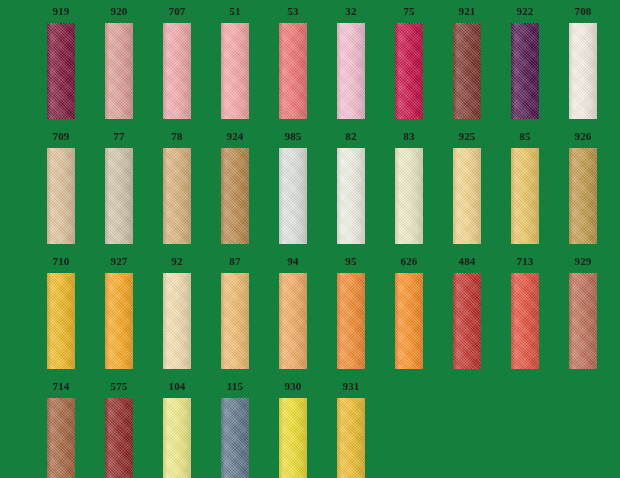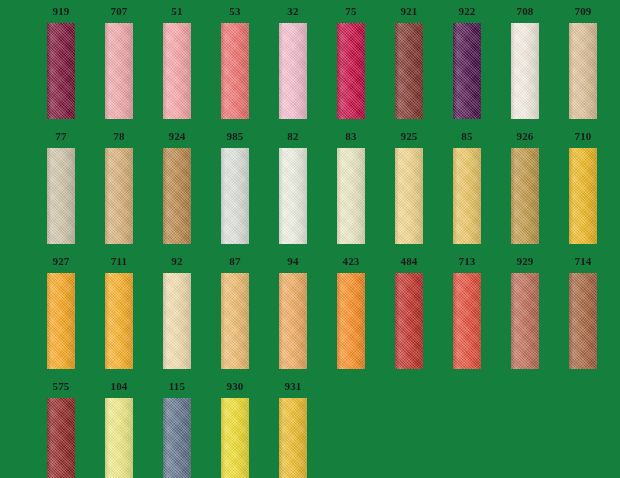--- a/index.html
+++ b/index.html
@@ -96,20 +96,24 @@
 </head>
 <body>
 
 <div id="chart-root">
   <div class="swatch-grid">
       <div class="swatch-cell">
         <div class="swatch-label">919</div>
         <div class="swatch-chip" style="background-color: rgb(122, 15, 51);"></div>
       </div>
       <div class="swatch-cell">
+        <div class="swatch-label">920</div>
+        <div class="swatch-chip" style="background-color: rgb(221, 154, 147);"></div>
+      </div>
+      <div class="swatch-cell">
         <div class="swatch-label">707</div>
         <div class="swatch-chip" style="background-color: rgb(240, 165, 168);"></div>
       </div>
       <div class="swatch-cell">
         <div class="swatch-label">51</div>
         <div class="swatch-chip" style="background-color: rgb(247, 163, 165);"></div>
       </div>
       <div class="swatch-cell">
         <div class="swatch-label">53</div>
         <div class="swatch-chip" style="background-color: rgb(239, 111, 109);"></div>
@@ -176,37 +180,37 @@
       </div>
       <div class="swatch-cell">
         <div class="swatch-label">710</div>
         <div class="swatch-chip" style="background-color: rgb(238, 182, 28);"></div>
       </div>
       <div class="swatch-cell">
         <div class="swatch-label">927</div>
         <div class="swatch-chip" style="background-color: rgb(249, 165, 27);"></div>
       </div>
       <div class="swatch-cell">
-        <div class="swatch-label">711</div>
-        <div class="swatch-chip" style="background-color: rgb(249, 173, 33);"></div>
-      </div>
-      <div class="swatch-cell">
         <div class="swatch-label">92</div>
         <div class="swatch-chip" style="background-color: rgb(242, 219, 172);"></div>
       </div>
       <div class="swatch-cell">
         <div class="swatch-label">87</div>
         <div class="swatch-chip" style="background-color: rgb(238, 186, 107);"></div>
       </div>
       <div class="swatch-cell">
         <div class="swatch-label">94</div>
         <div class="swatch-chip" style="background-color: rgb(240, 169, 92);"></div>
       </div>
-      <div class="swatch-cell row-clipped">
-        <div class="swatch-label">423</div>
+      <div class="swatch-cell">
+        <div class="swatch-label">95</div>
+        <div class="swatch-chip" style="background-color: rgb(244, 135, 43);"></div>
+      </div>
+      <div class="swatch-cell row-clipped">
+        <div class="swatch-label">626</div>
         <div class="swatch-chip" style="background-color: rgb(251, 139, 30);"></div>
       </div>
       <div class="swatch-cell row-clipped">
         <div class="swatch-label">484</div>
         <div class="swatch-chip" style="background-color: rgb(191, 45, 37);"></div>
       </div>
       <div class="swatch-cell row-clipped">
         <div class="swatch-label">713</div>
         <div class="swatch-chip" style="background-color: rgb(227, 74, 54);"></div>
       </div>

